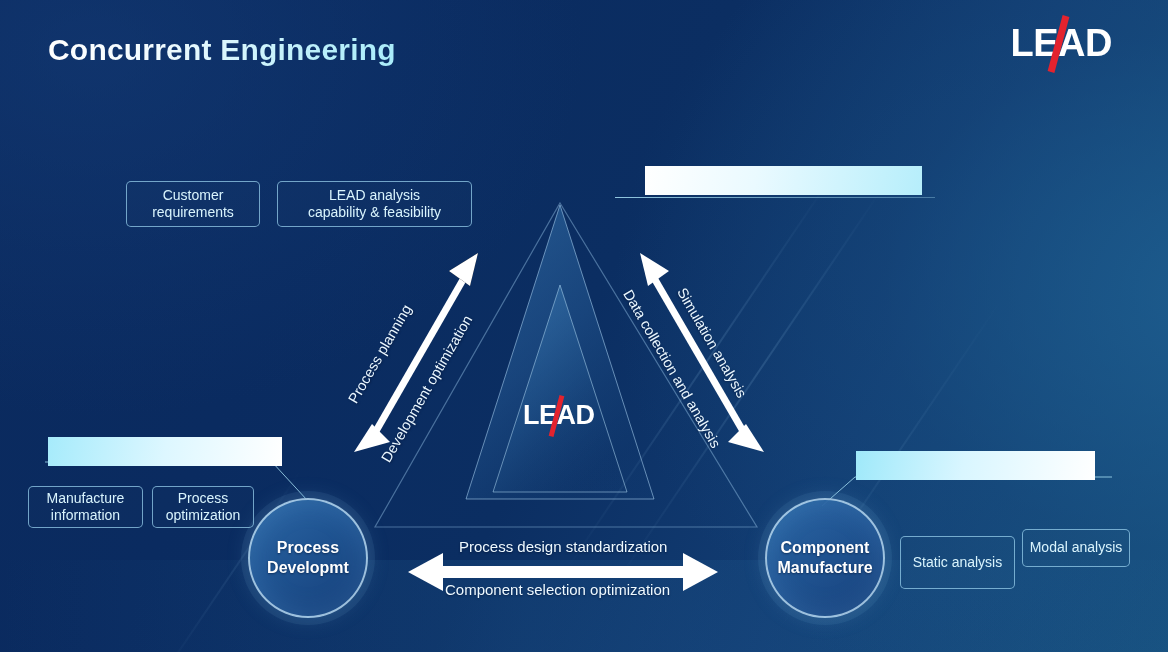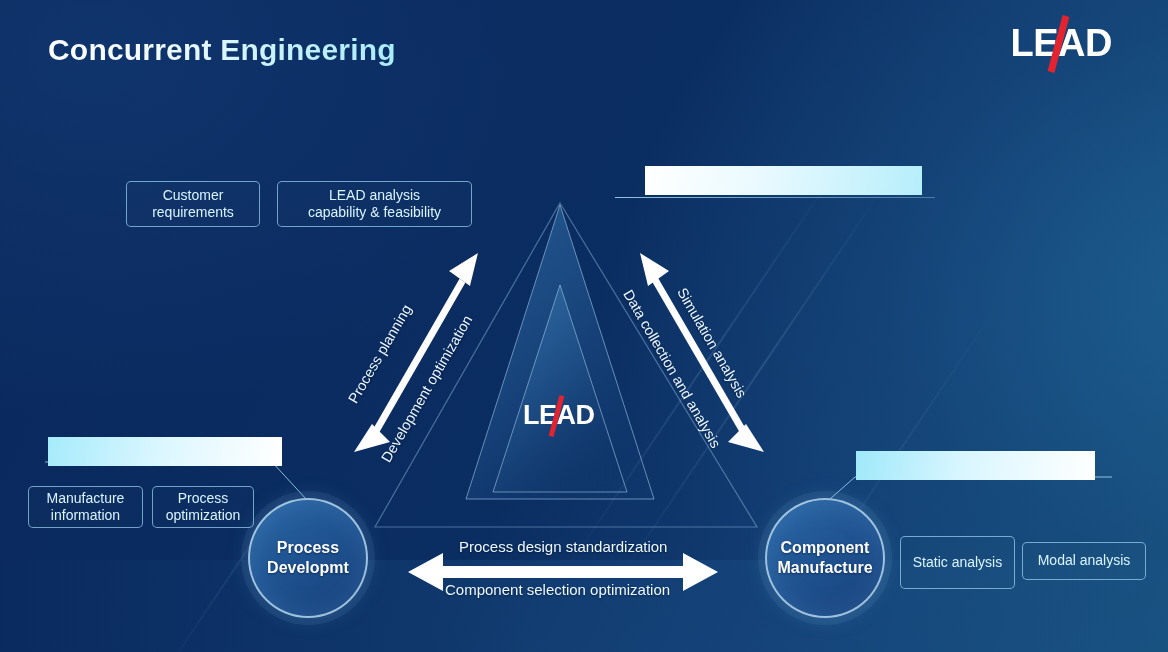--- a/index.html
+++ b/index.html
@@ -267,21 +267,21 @@
     <div>
       <span>Process</span><br>
       <span>optimization</span>
     </div>
   </div>
 
   <div class="tag" style="left:900px; top:529px; width:115px; height:53px;margin-top:7px;">
     <span>Static analysis</span>
   </div>
 
-  <div class="tag" style="left:1022px; top:542px; width:124px; height:38px;">
+  <div class="tag" style="left:1022px; top:529px; width:108px; height:38px;">
     <span>Modal analysis</span>
   </div>
 
   <div class="headline hl-white-to-cyan" style="left:645px; top:166px;">Dimensional chain analysis</div>
   <div class="rule" style="left:615px; top:197px; width:320px;"></div>
 
   <div class="headline hl-cyan-left" style="left:48px; top:437px;">analysis &amp; optimization</div>
 
   <div class="headline hl-cyan-to-white" style="left:856px; top:451px;">Manufacturing planning</div>
 

